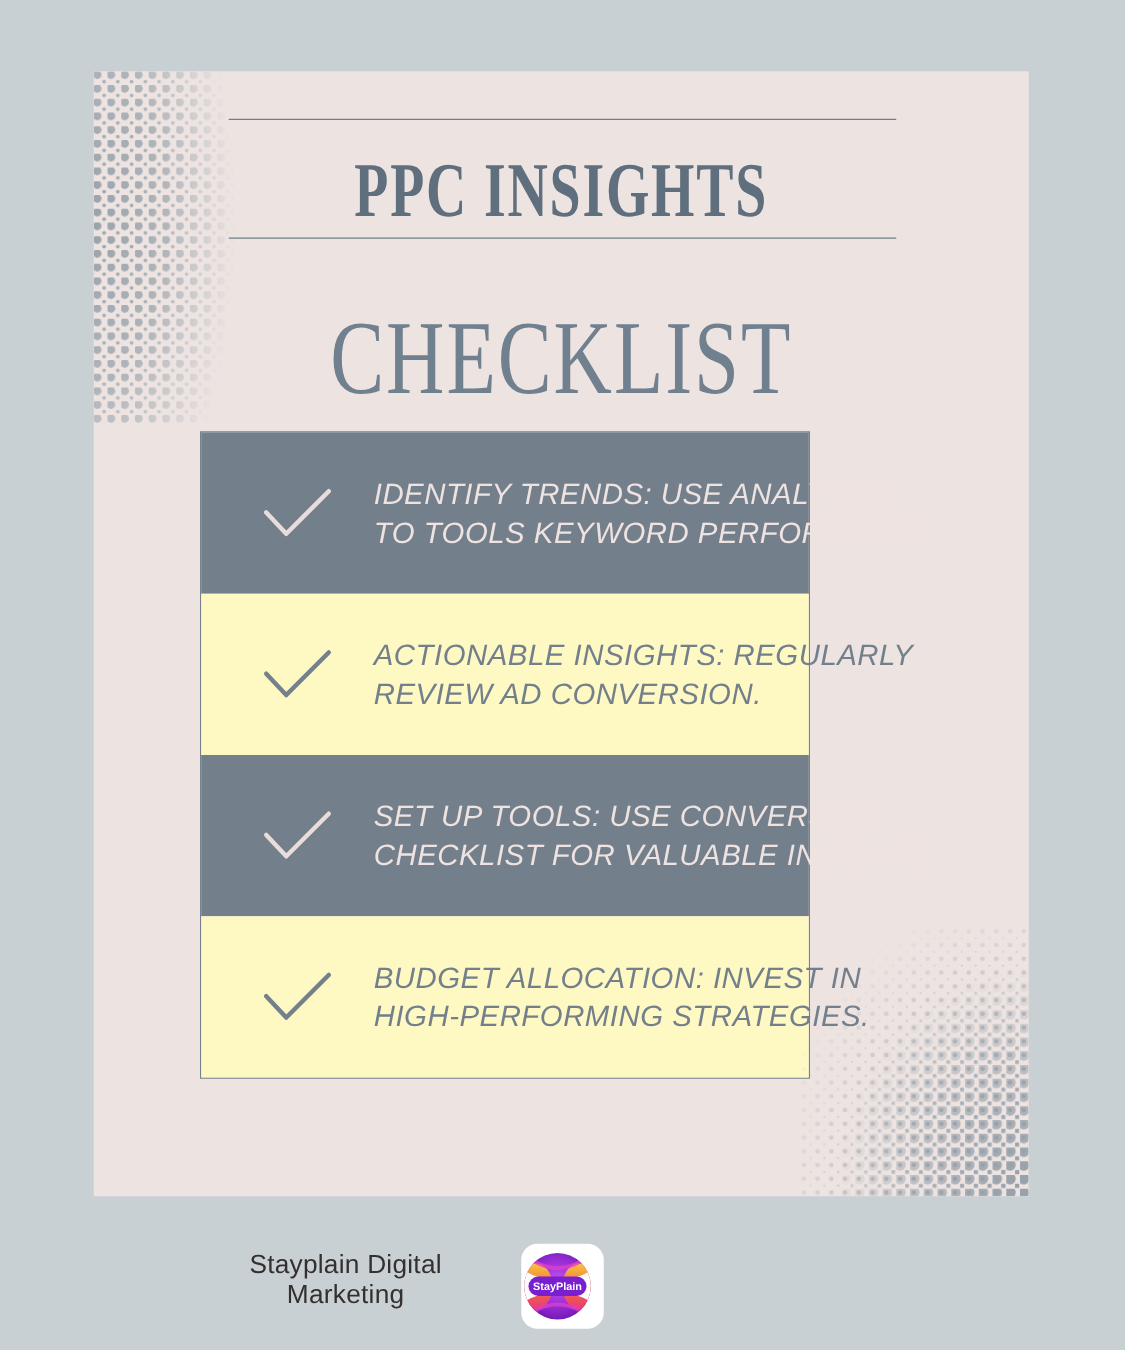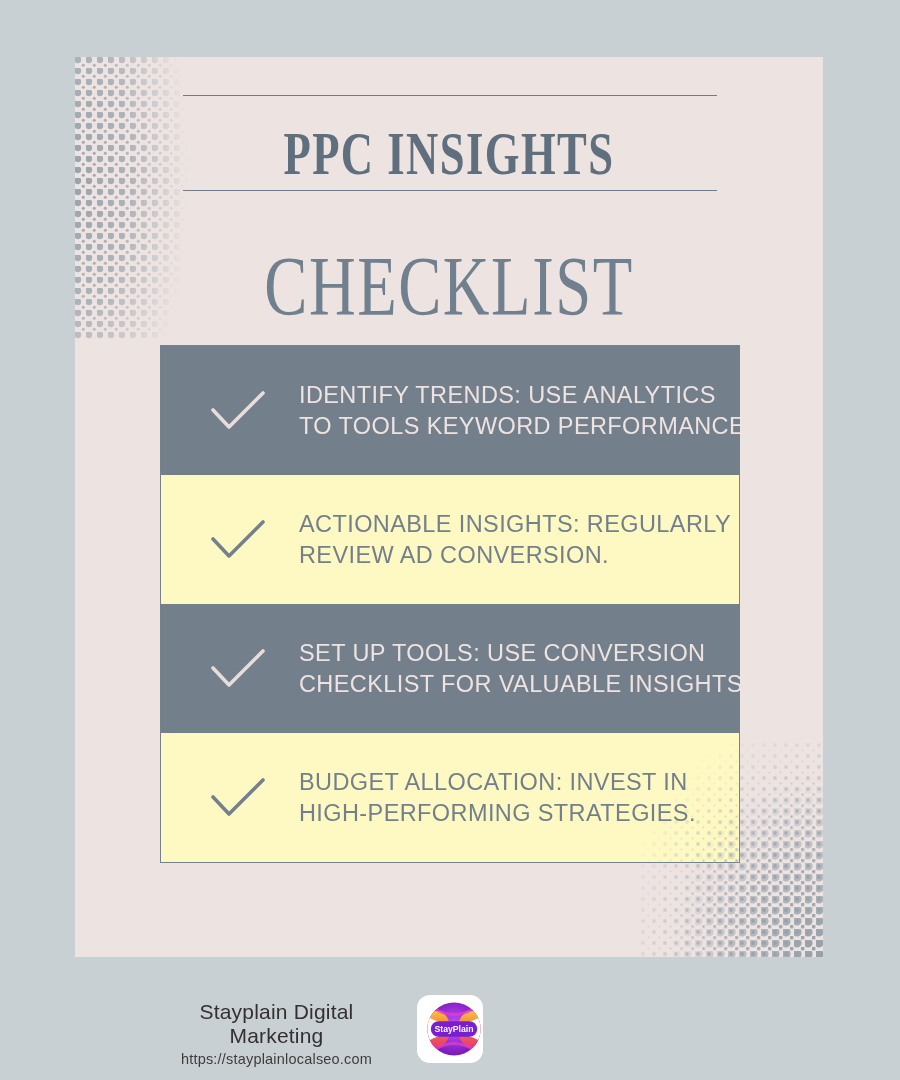--- a/index.html
+++ b/index.html
@@ -50,23 +50,24 @@
     font-size:84px;
     letter-spacing:2px;
     color:#71808e;
     transform:scaleX(0.77);
     transform-origin:center;
     z-index:2;
     white-space:nowrap;
   }
 
   .checklist {
-    position:absolute; left:160px; top:345px; width:580px;
+    position:absolute; left:160px; top:345px; width:488px;
     border:1px solid #75828e;
     z-index:3;
+    font-style:italic;
   }
   .row {
     height:129px;
     display:flex;
     align-items:center;
     padding-left:50px;
   }
   .row.dark  { background:#737f8b; }
   .row.light { background:#fef9c3; }
 
@@ -95,21 +96,21 @@
     margin-top:3px;
     font-size:14.5px; color:#403c3c;
     letter-spacing:0.2px;
   }
 
   .logo {
     position:absolute; left:417px; top:995px;
     width:66px; height:68px;
     background:#ffffff;
     border-radius:13px;
-    display:flex; align-items:center; justify-content:flex-end;
+    display:flex; align-items:center; justify-content:flex-start;
     z-index:2;
   }
 </style>
 </head>
 <body>
 
 <div class="card"></div>
 
 <svg class="halftone tl" width="118" height="282">
   <defs>
@@ -204,21 +205,20 @@
     <div class="row-text">
       <span>BUDGET ALLOCATION: INVEST IN</span>
       <span>HIGH-PERFORMING STRATEGIES.</span>
     </div>
   </div>
 
 </div>
 
 <div class="footer-text">
   <div class="brand">Stayplain Digital Marketing</div>
-  <div class="url">https://stayplainlocalseo.com</div>
 </div>
 
 <div class="logo">
   <svg width="58" height="58" viewBox="-30 -30 60 60">
     <defs>
       <radialGradient id="lgPurple" cx="0.5" cy="0.45" r="0.6">
         <stop offset="0" stop-color="#c554ef"></stop>
         <stop offset="0.55" stop-color="#9a2fd8"></stop>
         <stop offset="1" stop-color="#6d15ad"></stop>
       </radialGradient>

